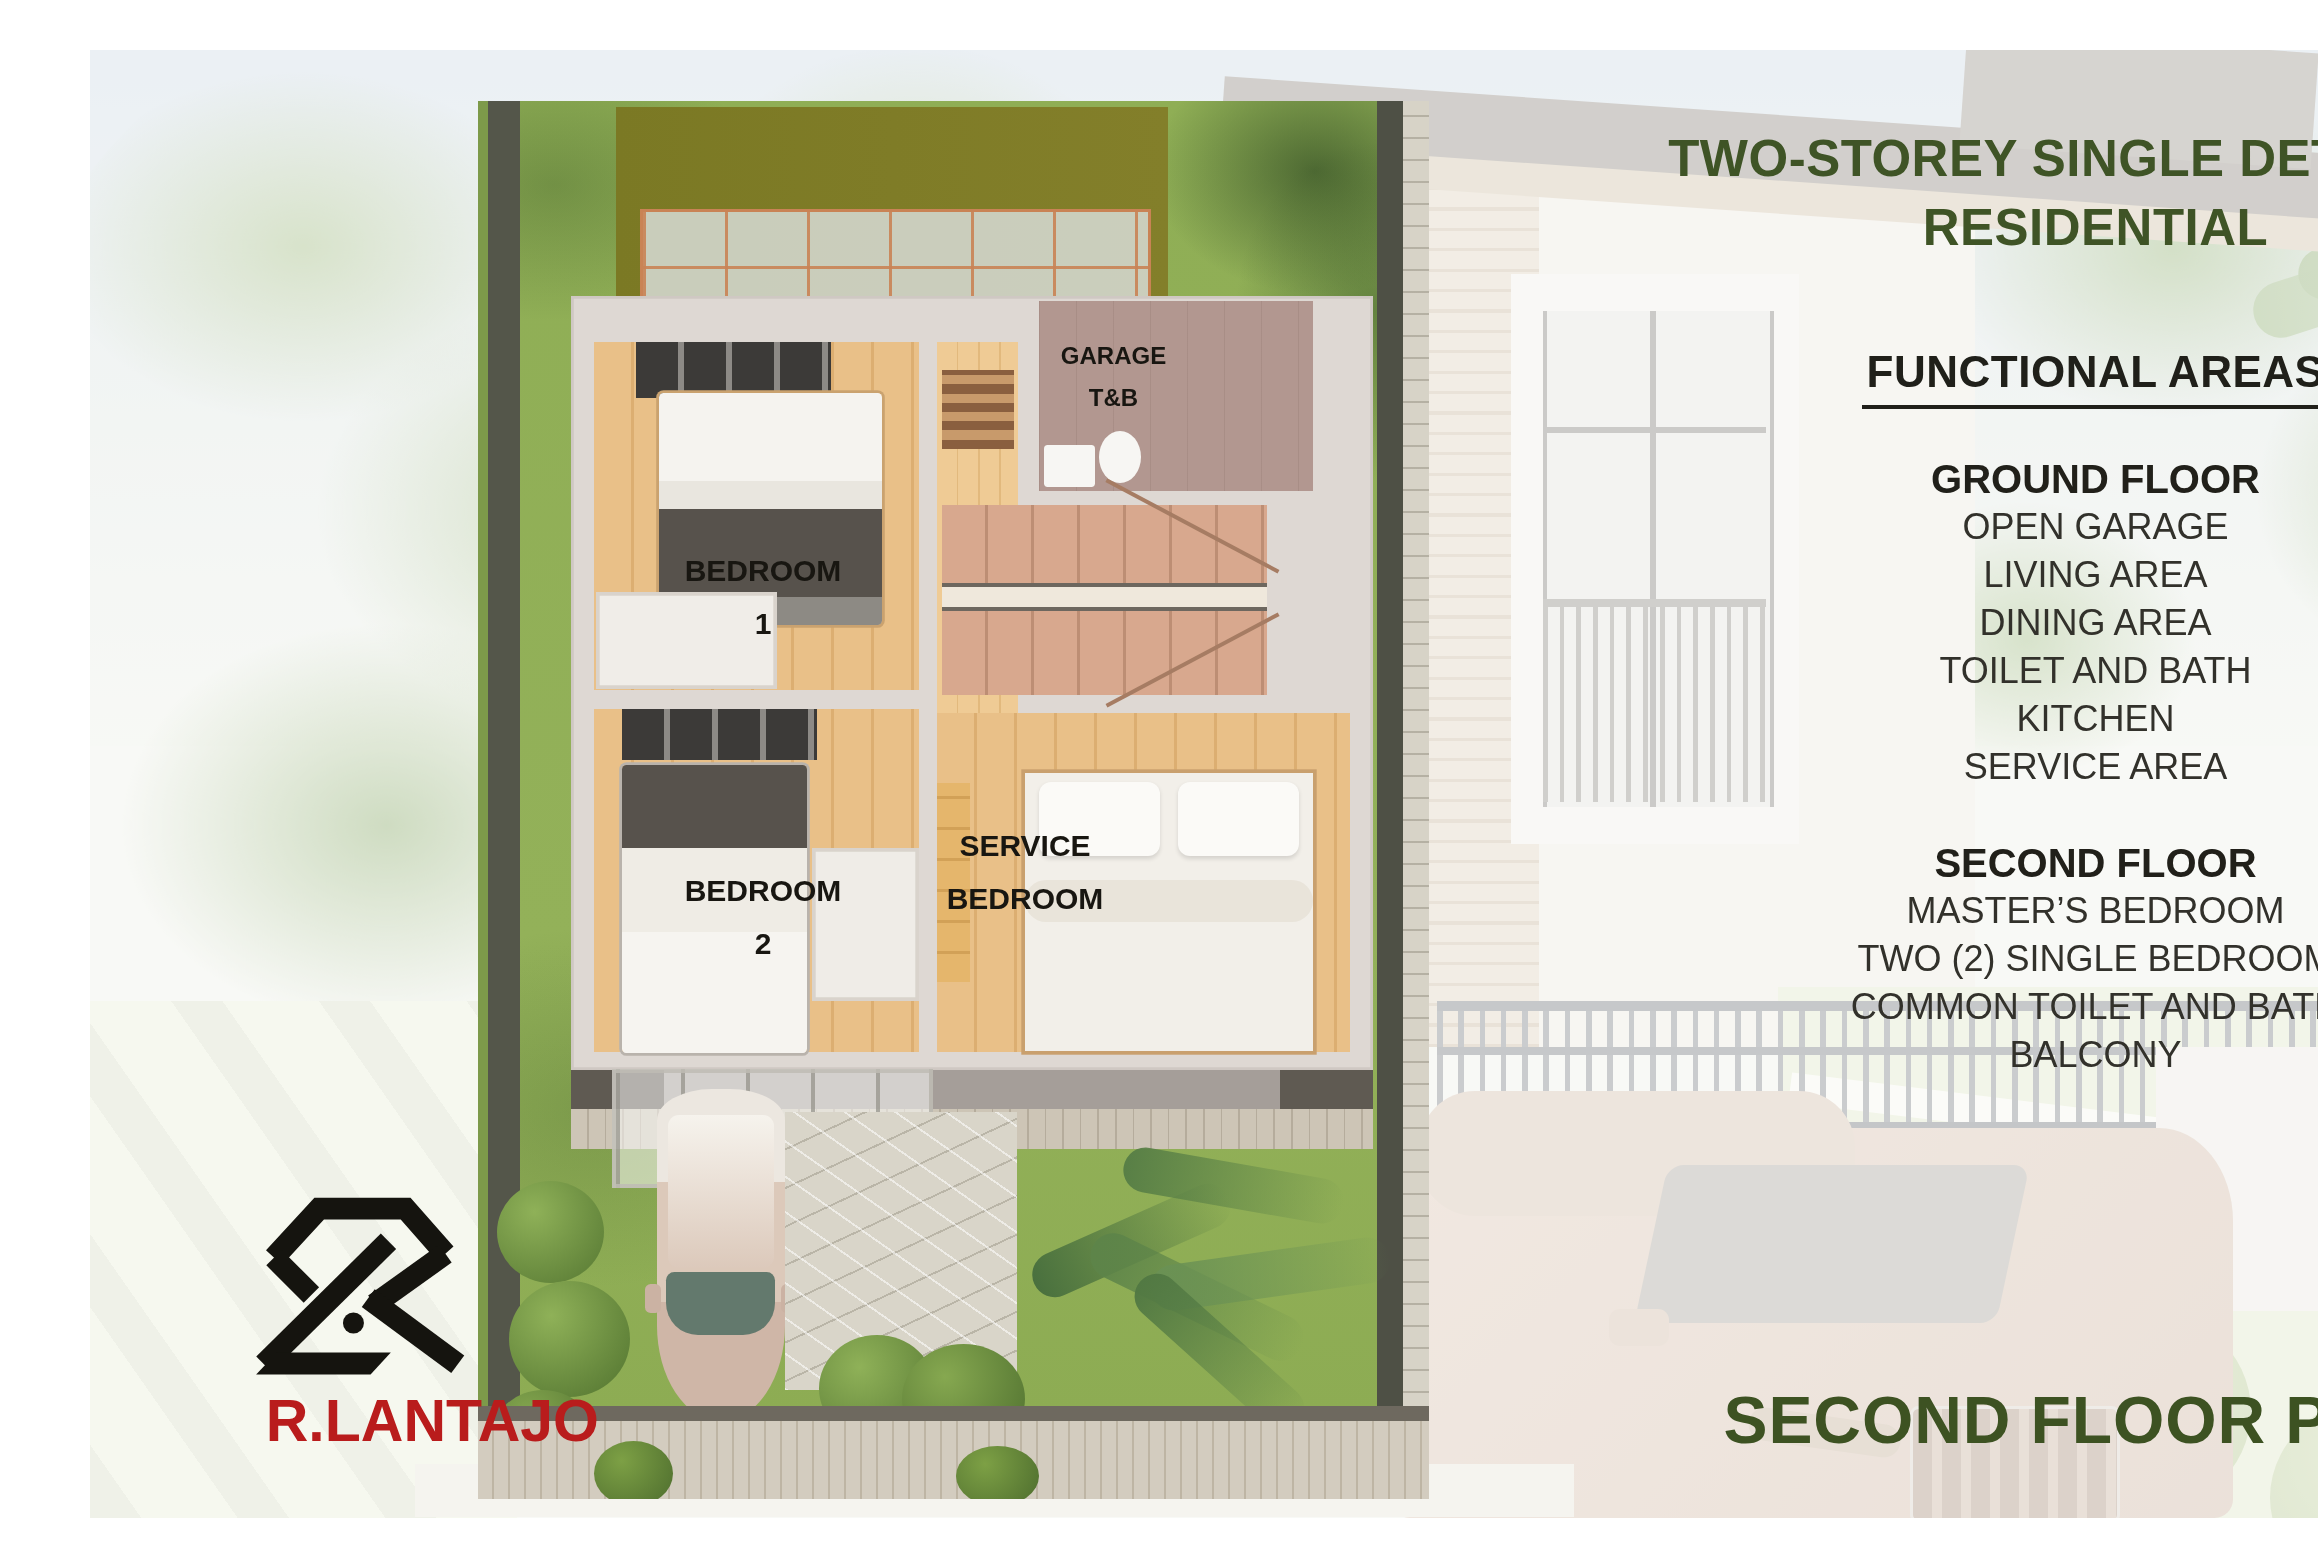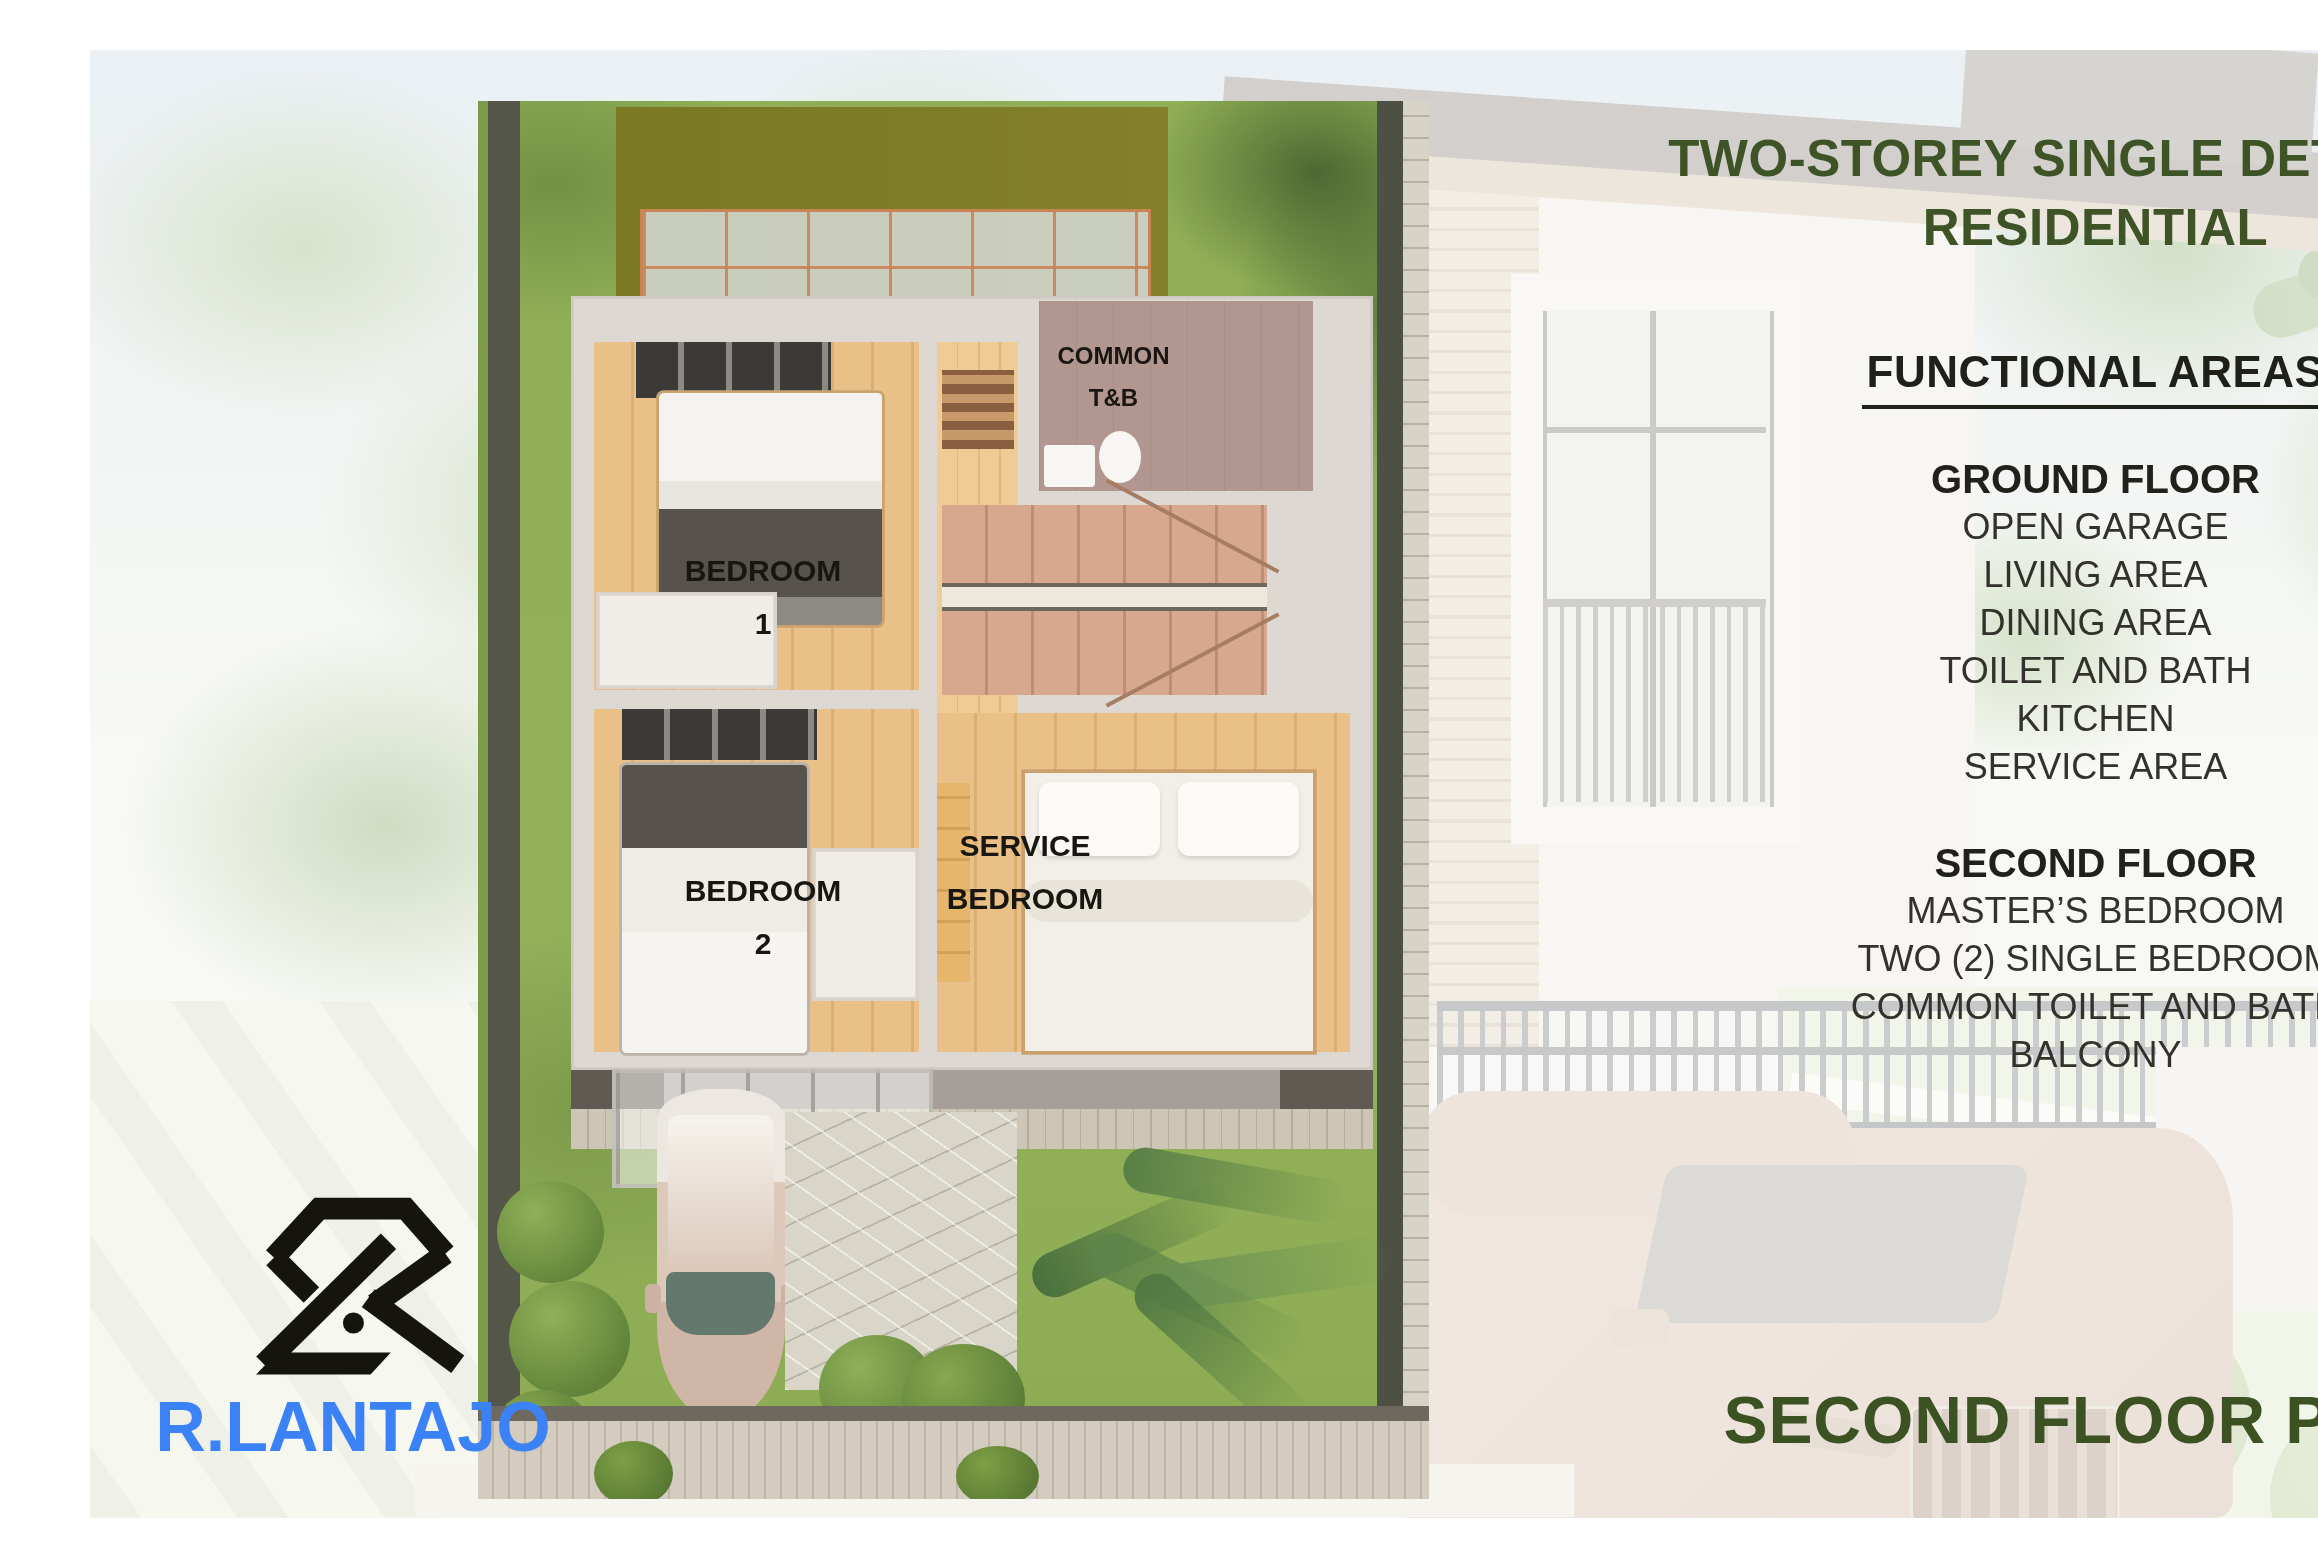--- a/index.html
+++ b/index.html
@@ -34,22 +34,22 @@
   #fa-heading{left:1632px;top:347px;width:927px;text-align:center;}
   #fa-heading span{display:inline-block;font-size:44px;font-weight:bold;color:#20201a;
          border-bottom:4.6px solid #20201a;padding:0 4.6px 8.3px 4.6px;letter-spacing:0.5px;}
   .list-block{width:927px;text-align:center;}
   .list-head{font-size:40px;font-weight:bold;line-height:48px;color:#21201a;}
   .list-item{font-size:36px;line-height:48px;color:#32312b;}
   #caption{left:1586px;top:1382px;width:1020px;text-align:center;color:#3d5222;
            font-size:66px;font-weight:bold;letter-spacing:0.9px;}
 
   
-  #logo-name{left:107px;top:1387px;width:492px;text-align:center;color:#3b82f6;
-             font-size:70px;font-weight:bold;letter-spacing:0px;}
+  #logo-name{left:107px;top:1387px;width:492px;text-align:right;color:#b91c1c;
+             font-size:59px;font-weight:bold;letter-spacing:0px;}
   #logo-sub{left:107px;top:1471px;width:492px;text-align:center;color:#15140f;
             font-size:32px;font-weight:bold;letter-spacing:4.6px;}
 </style>
 </head>
 <body>
 
 <div id="canvas">
 
   <div id="bg" class="abs">
     <div class="abs sky"></div>
@@ -202,21 +202,21 @@
       <div class="abs" style="left:139px;top:116px;width:241px;height:46px;border-radius:23px;background:linear-gradient(90deg,#6a9154,rgba(106,145,84,0));transform:rotate(-8deg);"></div>
       <div class="abs" style="left:102px;top:195px;width:213px;height:45px;border-radius:23px;background:linear-gradient(90deg,#527943,rgba(82,121,67,0));transform:rotate(42deg);"></div>
     </div>
 
     <div class="abs" style="left:0;top:1305px;width:951px;height:15px;background:#6e695f;"></div>
     <div class="abs" style="left:0;top:1320px;width:951px;height:78px;background:repeating-linear-gradient(90deg,#d3ccbf 0 14px,#beb5a4 14px 16px);"></div>
     <div class="abs" style="left:116px;top:1340px;width:79px;height:65px;border-radius:50%;background:radial-gradient(circle at 35% 30%,#7da045,#547431 85%);"></div>
     <div class="abs" style="left:478px;top:1345px;width:83px;height:60px;border-radius:50%;background:radial-gradient(circle at 35% 30%,#7da045,#547431 85%);"></div>
 
     <div class="abs label" style="left:524px;top:234px;width:223px;font-size:24px;line-height:42px;">
-      <div>COMMON</div>
+      <div>GARAGE</div>
       <div>T&amp;B</div>
     </div>
     <div class="abs label" style="left:153px;top:443px;width:264px;font-size:30px;line-height:53px;">
       <div>BEDROOM</div>
       <div>1</div>
     </div>
     <div class="abs label" style="left:153px;top:763px;width:264px;font-size:30px;line-height:53px;">
       <div>BEDROOM</div>
       <div>2</div>
     </div>

